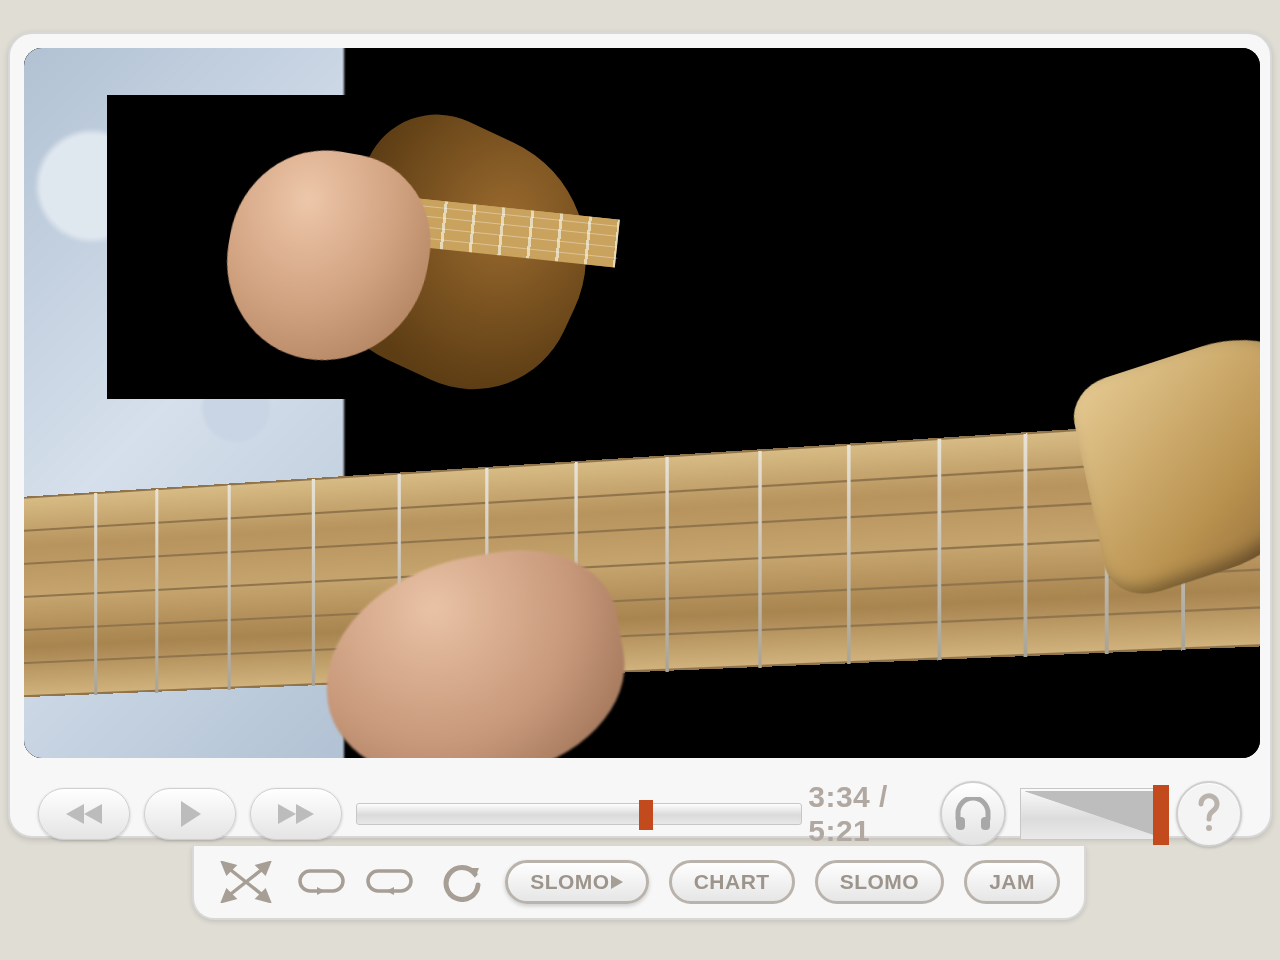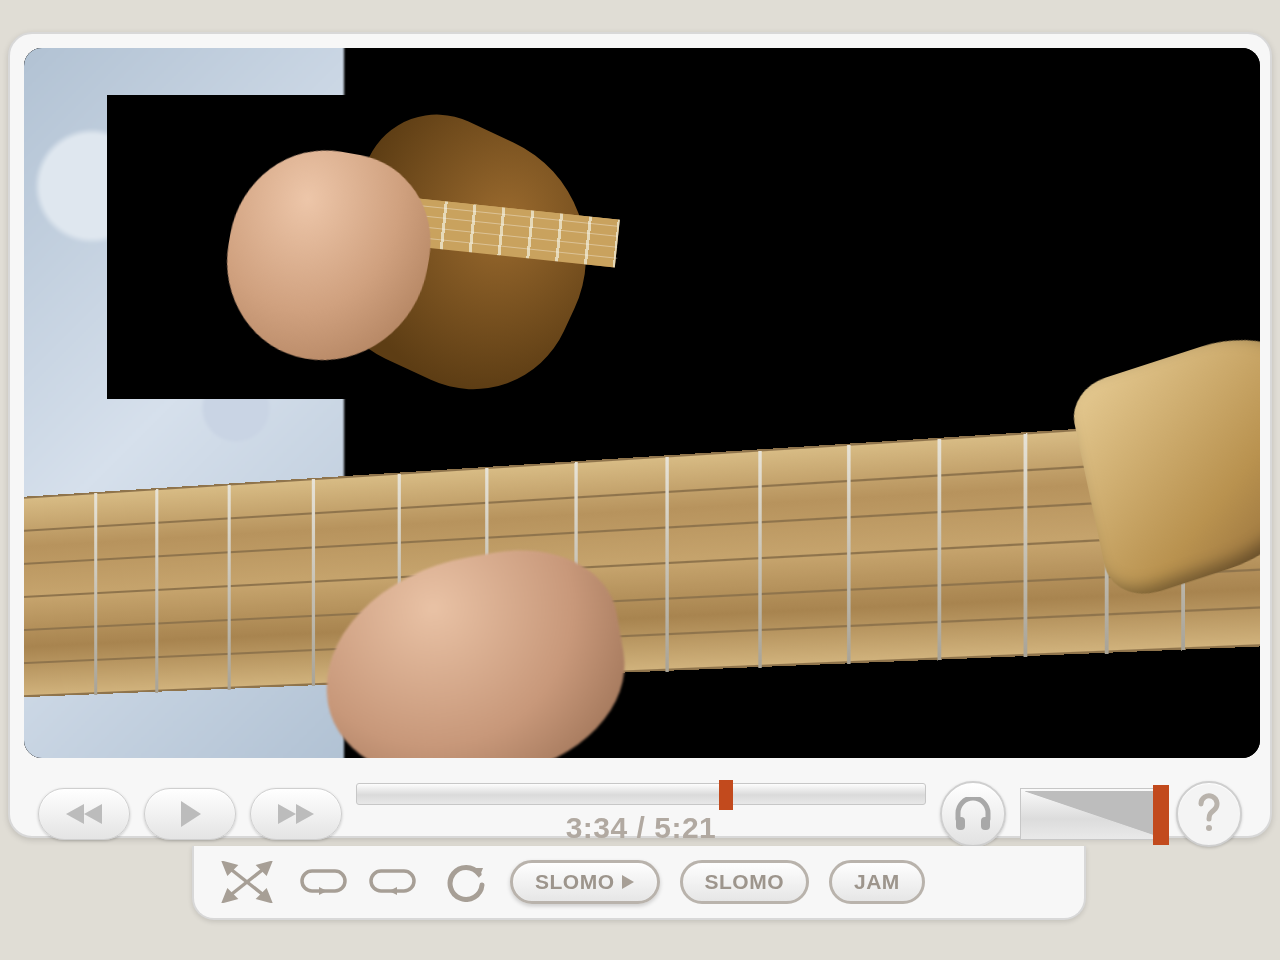--- a/index.html
+++ b/index.html
@@ -126,21 +126,21 @@
     width: 92px; height: 52px;
     border-radius: 26px;
     border: 1px solid #cfcfcf;
     background: linear-gradient(#ffffff, #e4e4e4);
     box-shadow: 0 1px 3px rgba(0,0,0,0.2), inset 0 1px 1px #fff;
     display:flex; align-items:center; justify-content:center;
     cursor:pointer;
   }
   .progress-wrap {
     flex: 1;
-    display:flex; flex-direction:column; align-items:center;
+    display:flex; flex-direction:row; align-items:center;
     gap: 6px;
   }
   .progress-track {
     width: 100%; height: 22px;
     border: 1px solid #c7c7c7;
     border-radius: 3px;
     background: linear-gradient(#fdfdfd,#dadada 55%,#e8e8e8);
     position: relative;
   }
   .progress-handle {
@@ -211,21 +211,20 @@
     padding: 0 22px;
     border: 3px solid #b9b3ac;
     border-radius: 22px;
     background: linear-gradient(#fefefe,#e6e6e6);
     display:flex; align-items:center; justify-content:center;
     font-weight: bold;
     font-size: 21px;
     color: #9d958c;
     letter-spacing: 0.5px;
     cursor:pointer;
-    gap:6px;
   }
   .oval-btn.primary {
     box-shadow: 0 2px 4px rgba(0,0,0,0.18), inset 0 1px 2px #fff;
   }
 </style>
 </head>
 <body>
 
 <div class="player-frame">
 
@@ -357,20 +356,23 @@
     </svg>
   </div>
 
   <div class="oval-btn primary">
     <span>SLOMO</span>
     <svg width="14" height="16" viewBox="0 0 14 16">
       <polygon points="1,1 13,8 1,15" fill="#a79f96"></polygon>
     </svg>
   </div>
 
+  <div class="oval-btn">
+    <span>CHART</span>
+  </div>
 
   <div class="oval-btn">
     <span>SLOMO</span>
   </div>
 
   <div class="oval-btn">
     <span>JAM</span>
   </div>
 
 </div>

